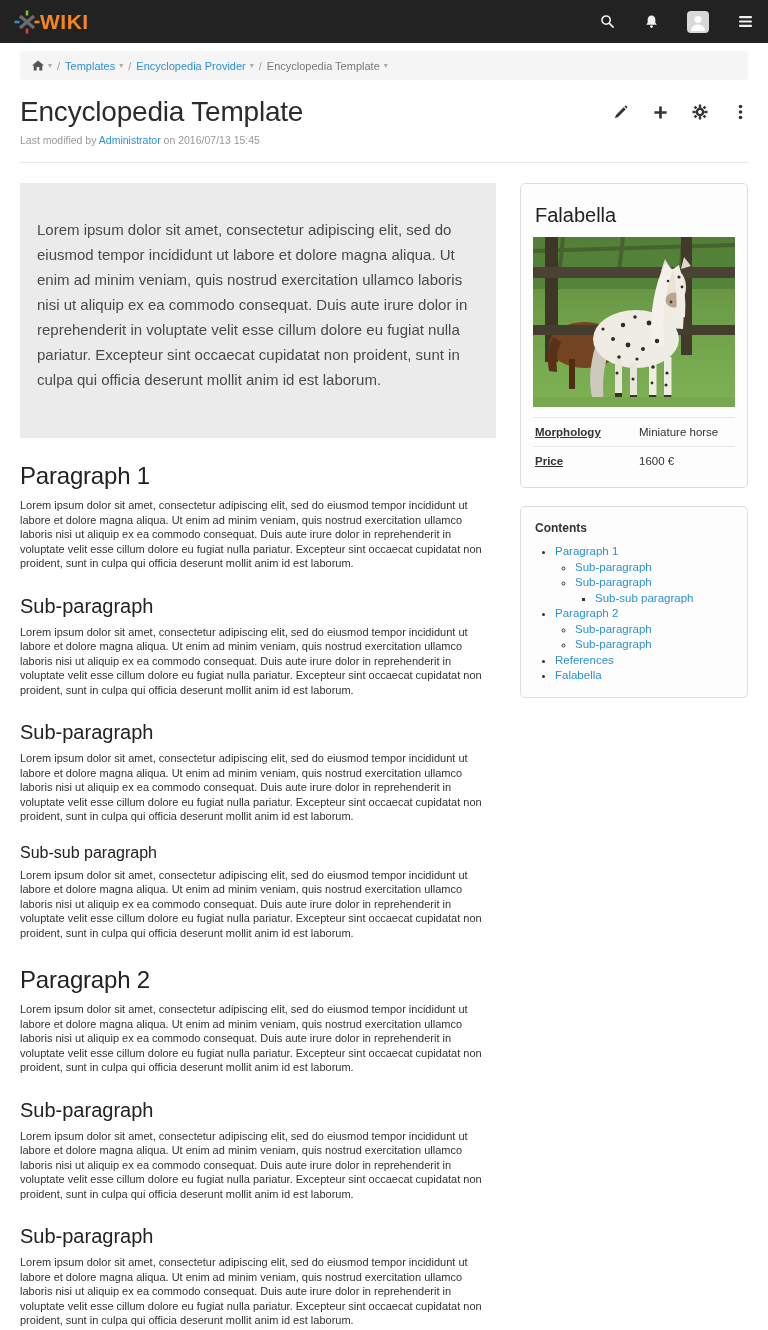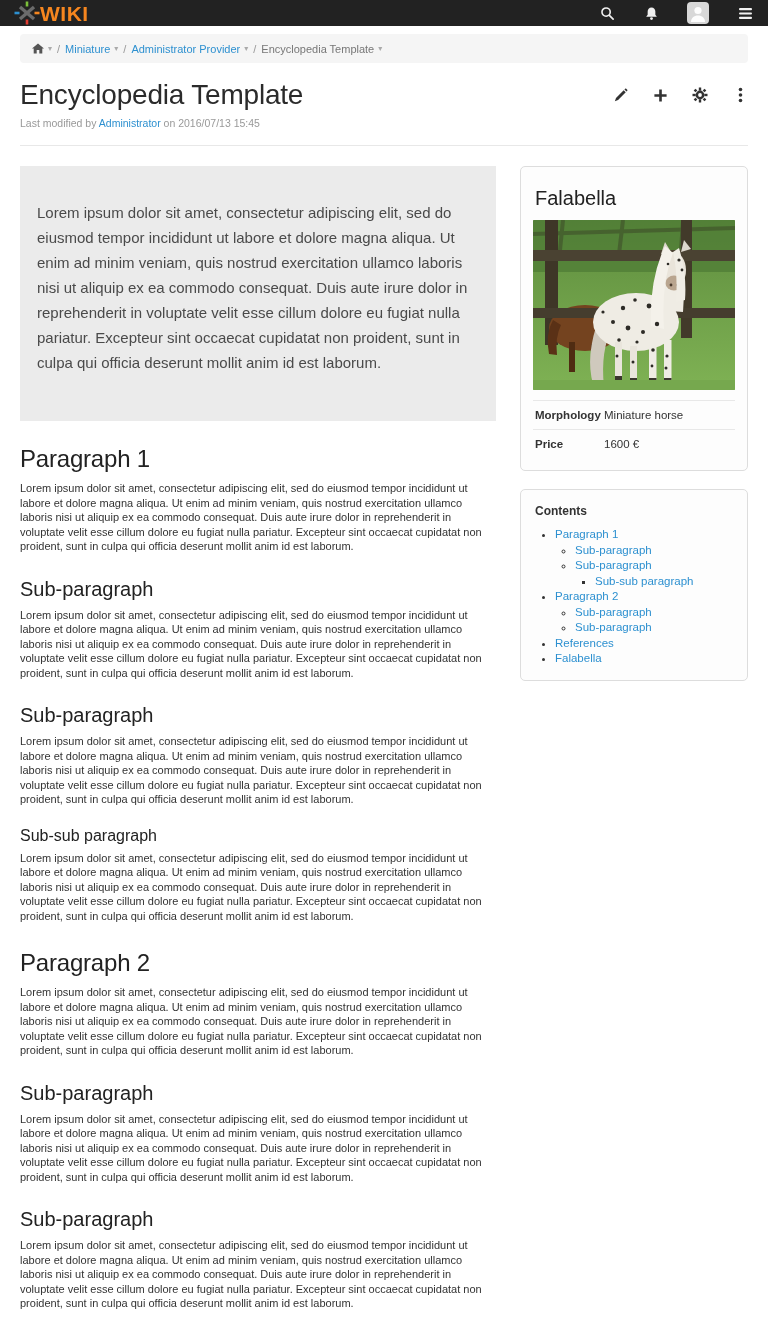--- a/index.html
+++ b/index.html
@@ -6,21 +6,21 @@
   html, body { background: #fff; }
   body {
     width: 768px;
     font-family: "Liberation Sans", "DejaVu Sans", sans-serif;
     color: #333;
   }
   a { text-decoration: none; color: #2d90d0; cursor: pointer; }
 
   
   .navbar {
-    height: 26px; background: #222; display: flex; align-items: center;
+    height: 43px; background: #222; display: flex; align-items: center;
     padding: 0 14px; justify-content: space-between;
   }
   .logo { display: flex; align-items: center; gap: 1px; }
   .logo-wiki {
     color: #f6861f; font-size: 21px; font-weight: bold; letter-spacing: 0.5px;
     line-height: 1; margin-left: -1px;
   }
   .nav-actions { display: flex; align-items: center; gap: 26px; }
   .nav-icon { width: 18px; height: 18px; display: inline-flex; align-items: center; justify-content: center; cursor: pointer; }
 
@@ -60,21 +60,21 @@
   .main-col h2:first-of-type { margin-top: 0; }
   .body-p { font-size: 11px; line-height: 14.5px; color: #333; margin-bottom: 10px; }
   .ext-icon { display: inline-block; margin-left: 2px; vertical-align: -1px; }
 
   
   .panel { background: #fdfdfd; border: 1px solid #ddd; border-radius: 5px; padding: 12px; }
   .panel-falabella .panel-title { font-size: 20px; font-weight: 400; color: #222; margin: 8px 0 10px 2px; }
   .horse-img { display: block; width: 202px; height: 170px; border-radius: 1px; }
   .info-table { margin-top: 10px; width: 100%; font-size: 11.5px; }
   .info-row { display: flex; border-top: 1px solid #e8e8e8; padding: 8px 2px; }
-  .info-label { width: 69px; font-weight: bold; color: #333; }
+  .info-label { width: 104px; font-weight: bold; color: #333; text-decoration: underline; }
   .info-value { color: #333; }
 
   .panel-contents .panel-title { font-size: 12px; font-weight: bold; color: #333; margin: 2px 0 10px 2px; }
   .toc { list-style: disc; margin-left: 22px; font-size: 11.5px; }
   .toc ul { list-style: circle; margin-left: 20px; }
   .toc ul ul { list-style: square; margin-left: 20px; }
   .toc li { margin: 3.5px 0; color: #333; }
 </style>
 </head>
 <body>
@@ -126,24 +126,24 @@
 </div>
 
 <div class="breadcrumb">
   <span style="display:inline-flex;">
     <svg width="12" height="11" viewBox="0 0 12 11">
         <path d="M6 0.5 L12 5.5 H10.3 V10.5 H7.3 V7 H4.7 V10.5 H1.7 V5.5 H0 Z" fill="#555"></path>
       </svg>
   </span>
   <span class="caret">▾</span>
   <span class="crumb-sep">/</span>
-  <a>Miniature</a>
+  <a>Templates</a>
   <span class="caret">▾</span>
   <span class="crumb-sep">/</span>
-  <a>Administrator Provider</a>
+  <a>Encyclopedia Provider</a>
   <span class="caret">▾</span>
   <span class="crumb-sep">/</span>
   <span class="crumb-current">Encyclopedia Template</span>
   <span class="caret">▾</span>
 </div>
 
 <div class="page-header">
   <h1 class="page-title">Encyclopedia Template</h1>
   <div class="title-actions">
     <span class="act">

